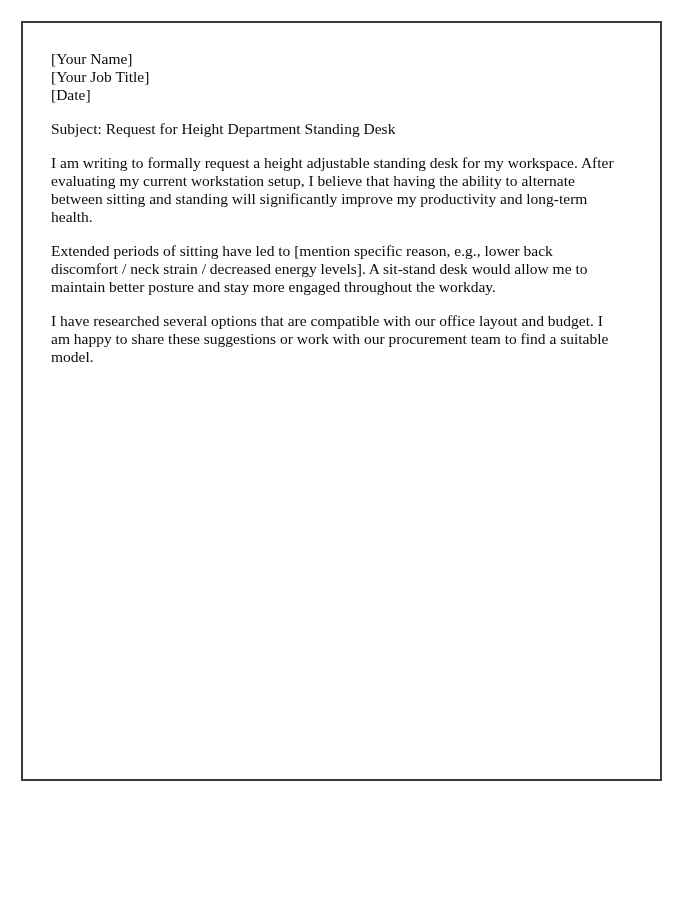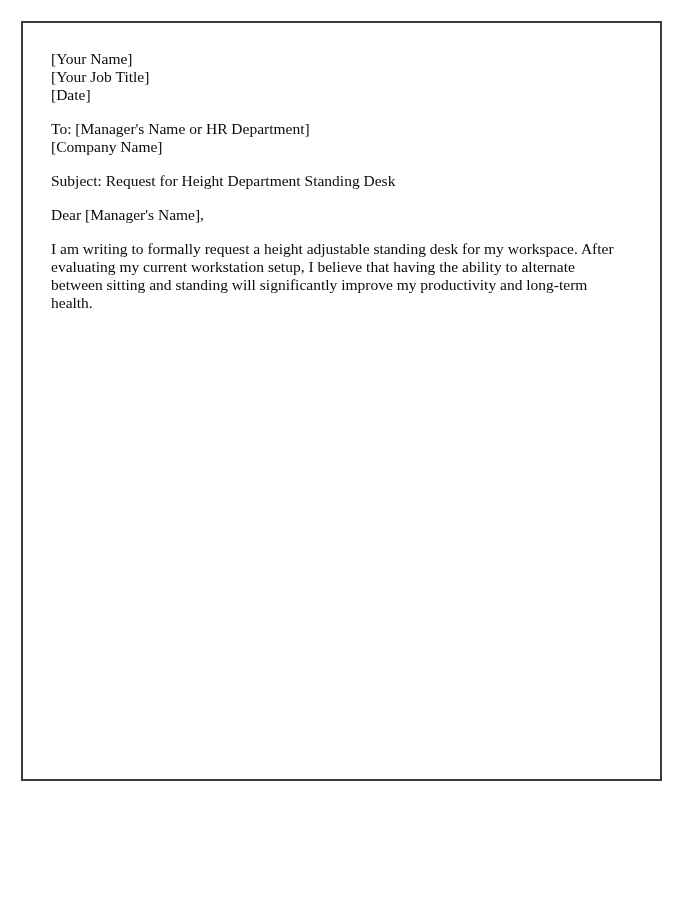--- a/index.html
+++ b/index.html
@@ -36,22 +36,25 @@
   }
 </style>
 </head>
 <body>
 
 <div class="canvas">
   <div class="letter">
     <p class="block">[Your Name]
 [Your Job Title]
 [Date]</p>
-    <p class="block">To: [Manager's Name or HR Department]
-[Company Name]</p>
     <p class="block">Subject: Request for Height Department Standing Desk</p>
-    <p class="block">Dear [Manager's Name],</p>
     <p class="block">I am writing to formally request a height adjustable standing desk for my workspace. After
 evaluating my current workstation setup, I believe that having the ability to alternate
 between sitting and standing will significantly improve my productivity and long-term
 health.</p>
+    <p class="block">Extended periods of sitting have led to [mention specific reason, e.g., lower back
+discomfort / neck strain / decreased energy levels]. A sit-stand desk would allow me to
+maintain better posture and stay more engaged throughout the workday.</p>
+    <p class="block">I have researched several options that are compatible with our office layout and budget. I
+am happy to share these suggestions or work with our procurement team to find a suitable
+model.</p>
   </div>
 </div>
 
 </body></html>

